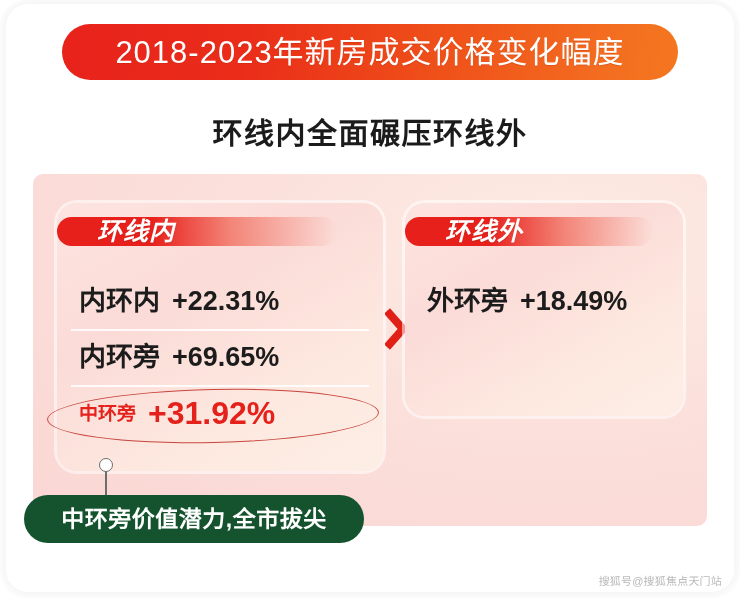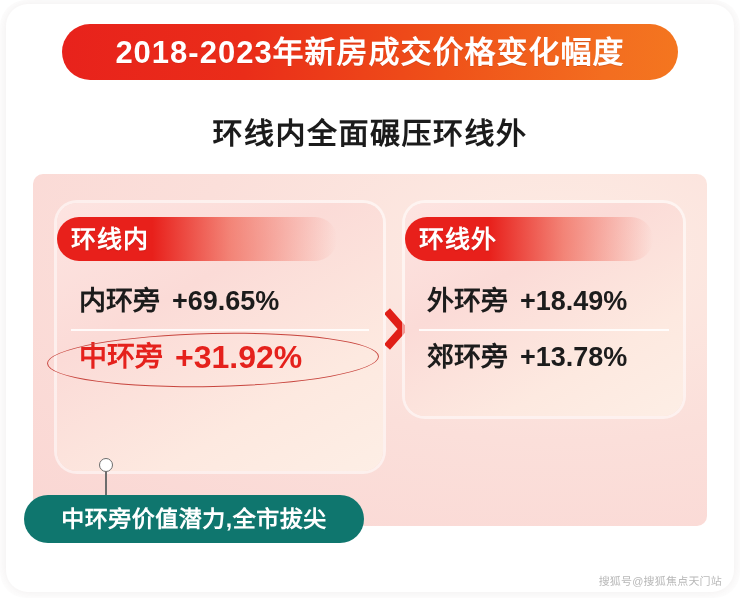--- a/index.html
+++ b/index.html
@@ -45,21 +45,21 @@
     border-radius: 30px;
     background: linear-gradient(96deg, #e8221c 0%, #ea2d19 30%, #ef5119 62%, #f36d20 88%, #f4761f 100%);
     display: flex;
     align-items: center;
     justify-content: center;
     box-sizing: border-box;
   }
   .title-banner span {
     color: #ffffff;
     font-size: 31px;
-    font-weight: 700;
+    font-weight: 400;
     letter-spacing: 1px;
     line-height: 1;
     white-space: nowrap;
     text-shadow: 0 1px 0 rgba(160,40,10,0.25);
   }
 
   
   .subtitle {
     position: absolute;
     left: 0;
@@ -96,26 +96,27 @@
     box-shadow: 0 0 0 3px rgba(255,255,255,0.55);
     box-sizing: border-box;
   }
   .card.left  { left: 24px;  width: 326px; height: 268px; }
   .card.right { left: 372px; width: 278px; height: 213px; }
 
   .badge {
     position: absolute;
     left: 0;
     top: 14px;
-    height: 44px;
+    height: 29px;
     border-radius: 22px;
     display: flex;
     align-items: center;
     box-sizing: border-box;
-    padding-left: 14px;
+    padding-left: 40px;
+    font-style: italic;
   }
   .card.left  .badge { width: 280px;
     background: linear-gradient(90deg, #e8201b 0%, #e8201b 34%, rgba(236,60,40,0.55) 62%, rgba(250,220,215,0.05) 100%); }
   .card.right .badge { width: 248px;
     background: linear-gradient(90deg, #e8201b 0%, #e8201b 34%, rgba(236,60,40,0.55) 64%, rgba(250,220,215,0.05) 100%); }
   .badge span {
     color: #ffffff;
     font-size: 25px;
     font-weight: 700;
     letter-spacing: 1px;
@@ -159,21 +160,21 @@
     font-weight: 700;
     color: #1c1c1c;
     line-height: 1;
     margin-left: 12px;
   }
   .row.highlight .label,
   .row.highlight .value {
     color: #e5211c;
     font-weight: 700;
   }
-  .row.highlight .label { font-size: 28px; }
+  .row.highlight .label { font-size: 19px; }
   .row.highlight .value { font-size: 32px; }
 
   
   .ellipse {
     position: absolute;
     left: -10px;
     top: 4px;
     width: 330px;
     height: 52px;
     border: 1.6px solid #c8463f;
@@ -213,21 +214,21 @@
     background: #6d6d6d;
     z-index: 5;
   }
   .callout {
     position: absolute;
     left: 24px;
     top: 495px;
     width: 340px;
     height: 48px;
     border-radius: 24px;
-    background: #0f766e;
+    background: #14532d;
     display: flex;
     align-items: center;
     justify-content: center;
     z-index: 7;
     box-sizing: border-box;
   }
   .callout span {
     color: #ffffff;
     font-size: 23px;
     font-weight: 700;
@@ -260,20 +261,24 @@
   <div class="subtitle">环线内全面碾压环线外</div>
 
   <div class="panel-wrap">
 
     <div class="card left">
       <div class="badge">
         <span>环线内</span>
       </div>
       <div class="rows">
 
+        <div class="row">
+          <span class="label">内环内</span>
+          <span class="value">+22.31%</span>
+        </div>
 
         <div class="row">
           <span class="label">内环旁</span>
           <span class="value">+69.65%</span>
         </div>
 
         <div class="row highlight">
           <span class="label">中环旁</span>
           <span class="value">+31.92%</span>
           <span class="ellipse"></span>
@@ -292,24 +297,20 @@
       <div class="badge">
         <span>环线外</span>
       </div>
       <div class="rows">
 
         <div class="row">
           <span class="label">外环旁</span>
           <span class="value">+18.49%</span>
         </div>
 
-        <div class="row">
-          <span class="label">郊环旁</span>
-          <span class="value">+13.78%</span>
-        </div>
 
       </div>
     </div>
 
   </div>
 
   <div class="callout-dot"></div>
   <div class="callout-line"></div>
   <div class="callout">
     <span>中环旁价值潜力,全市拔尖</span>

